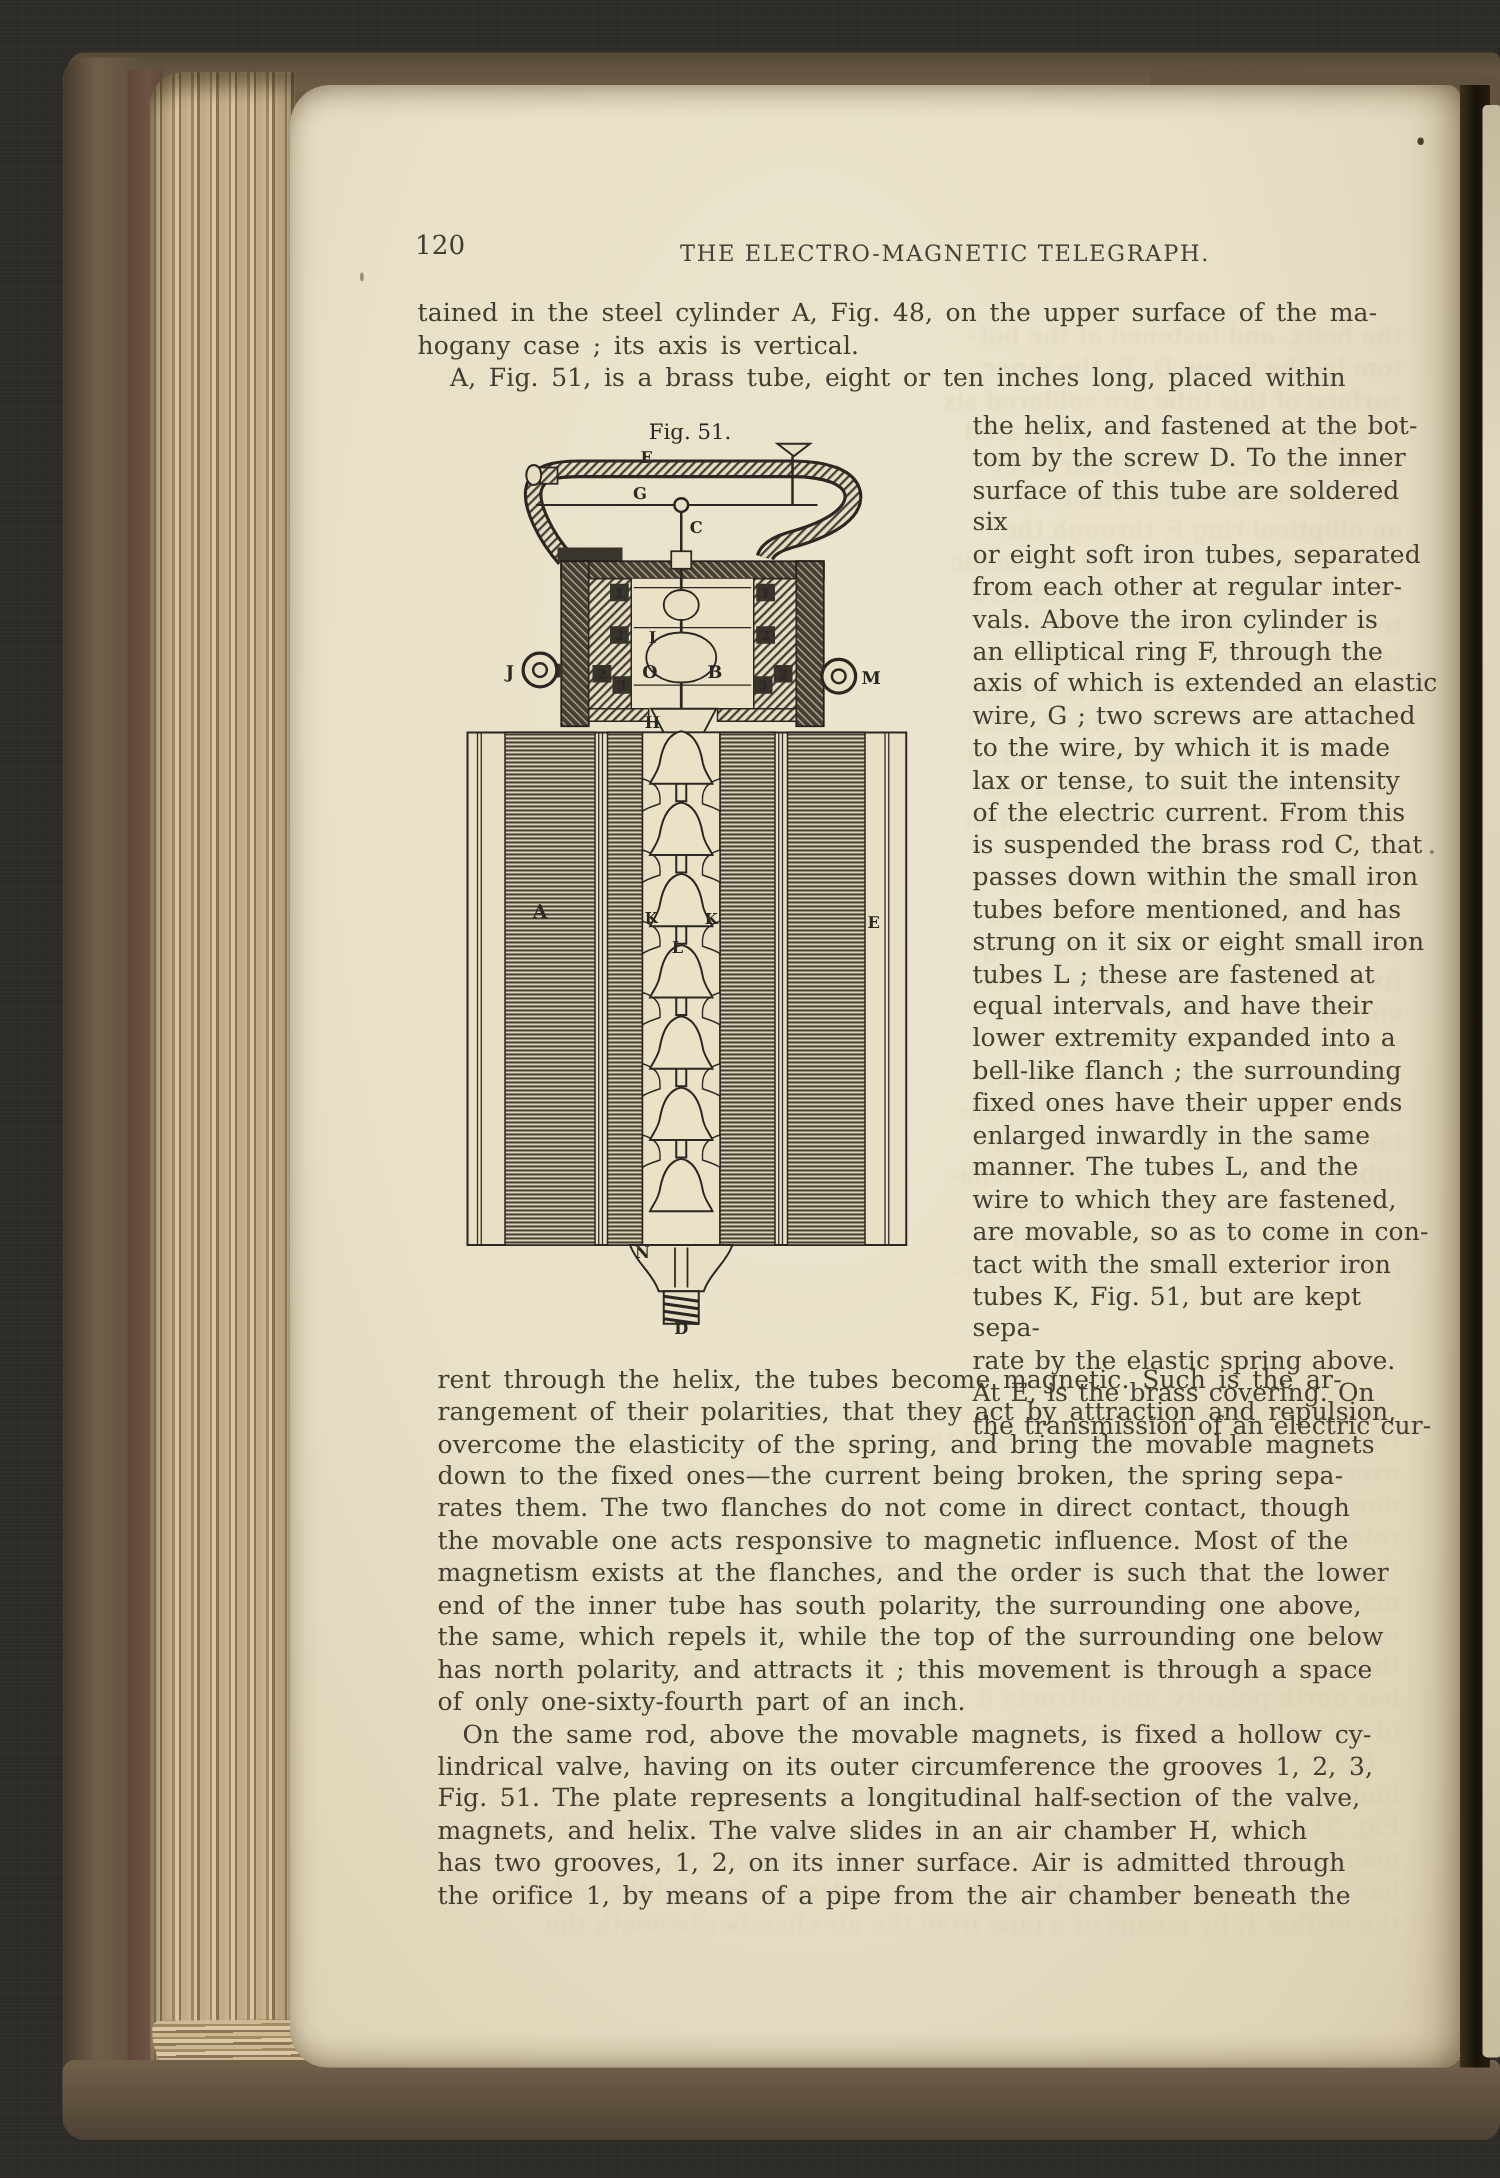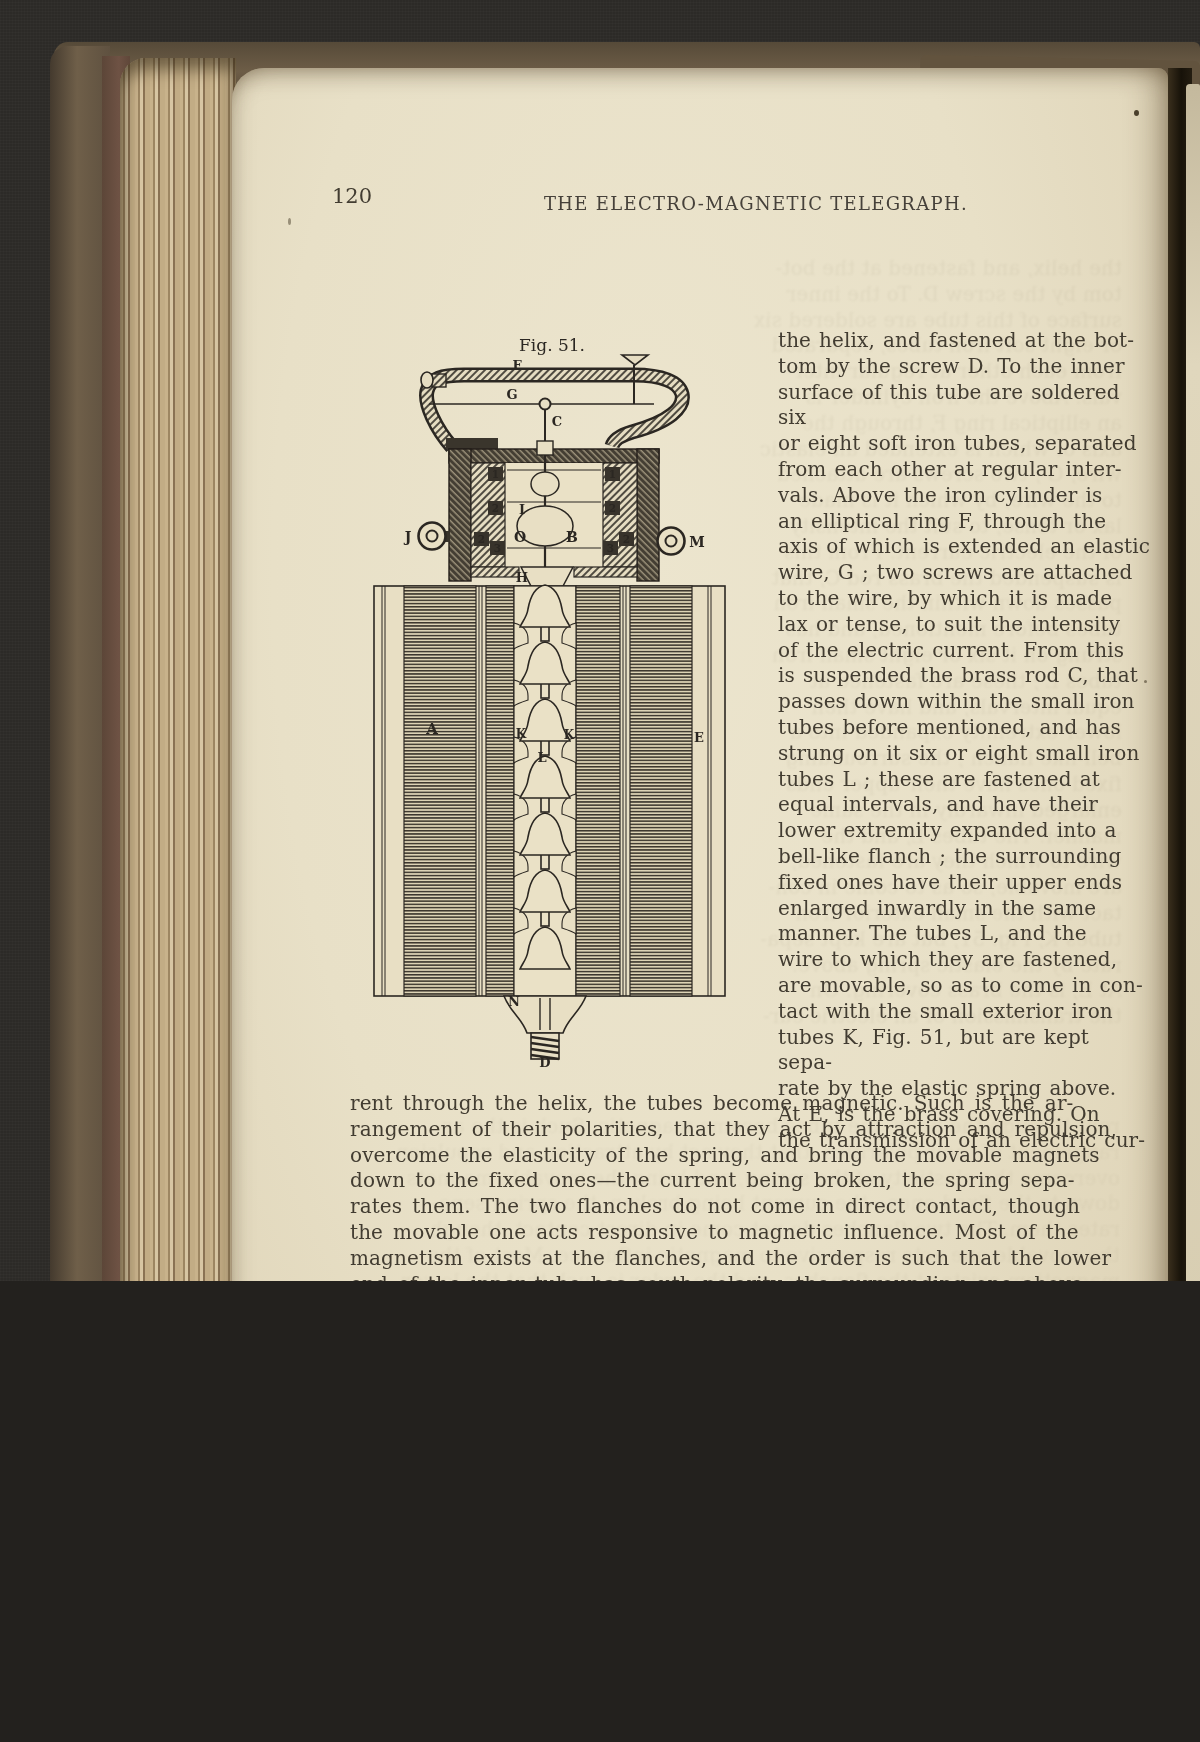--- a/index.html
+++ b/index.html
@@ -1,16 +1,16 @@
 <!DOCTYPE html>
 <html><head>
 <meta charset="utf-8">
 <style>
   html,body{margin:0;padding:0;background:#23211e;}
-  #stage{position:relative;width:1200px;height:1281px;overflow:hidden;
+  #stage{position:relative;width:1200px;height:1742px;overflow:hidden;
          font-family:"DejaVu Serif","Liberation Serif",serif;
          background:
            repeating-linear-gradient(0deg, rgba(255,255,255,.018) 0 1px, rgba(0,0,0,0) 1px 3px),
            repeating-linear-gradient(90deg, rgba(255,255,255,.015) 0 1px, rgba(0,0,0,0) 1px 3px),
            #2c2a27; text-decoration: underline;}
   .abs{position:absolute;}
   
   .cover-top{left:54px;top:42px;width:1146px;height:42px;background:linear-gradient(#564a38,#6d5d47 70%,#635440);border-radius:14px 6px 6px 6px;}
   .cover-top-right{left:920px;top:58px;width:280px;height:40px;background:#62533e;transform:rotate(1.3deg);border-radius:6px;}
   .cover-left{left:50px;top:46px;width:60px;height:1662px;background:linear-gradient(90deg,#443a2e,#6f5f49 45%,#5f5140);border-radius:18px 0 0 22px;}
@@ -108,20 +108,23 @@
  On the same rod, above the movable magnets, is fixed a hollow cy-
 lindrical valve, having on its outer circumference the grooves 1, 2, 3,
 Fig. 51.  The plate represents a longitudinal half-section of the valve,
 magnets, and helix.  The valve slides in an air chamber H, which
 has two grooves, 1, 2, on its inner surface.  Air is admitted through
 the orifice 1, by means of a pipe from the air chamber beneath the</div>
 
     <div class="abs print pageno">120</div>
     <div class="abs print head">THE ELECTRO-MAGNETIC TELEGRAPH.</div>
 
+    <div class="abs print lines wide p1">tained in the steel cylinder A, Fig. 48, on the upper surface of the ma-
+hogany case ; its axis is vertical.</div>
+    <div class="abs print lines wide p2i">A, Fig. 51, is a brass tube, eight or ten inches long, placed within</div>
     <div class="abs print lines narrow col">the helix, and fastened at the bot-
 tom by the screw D.  To the inner
 surface of this tube are soldered six
 or eight soft iron tubes, separated
 from each other at regular inter-
 vals.  Above the iron cylinder is
 an elliptical ring F, through the
 axis of which is extended an elastic
 wire, G ; two screws are attached
 to the wire, by which it is made

